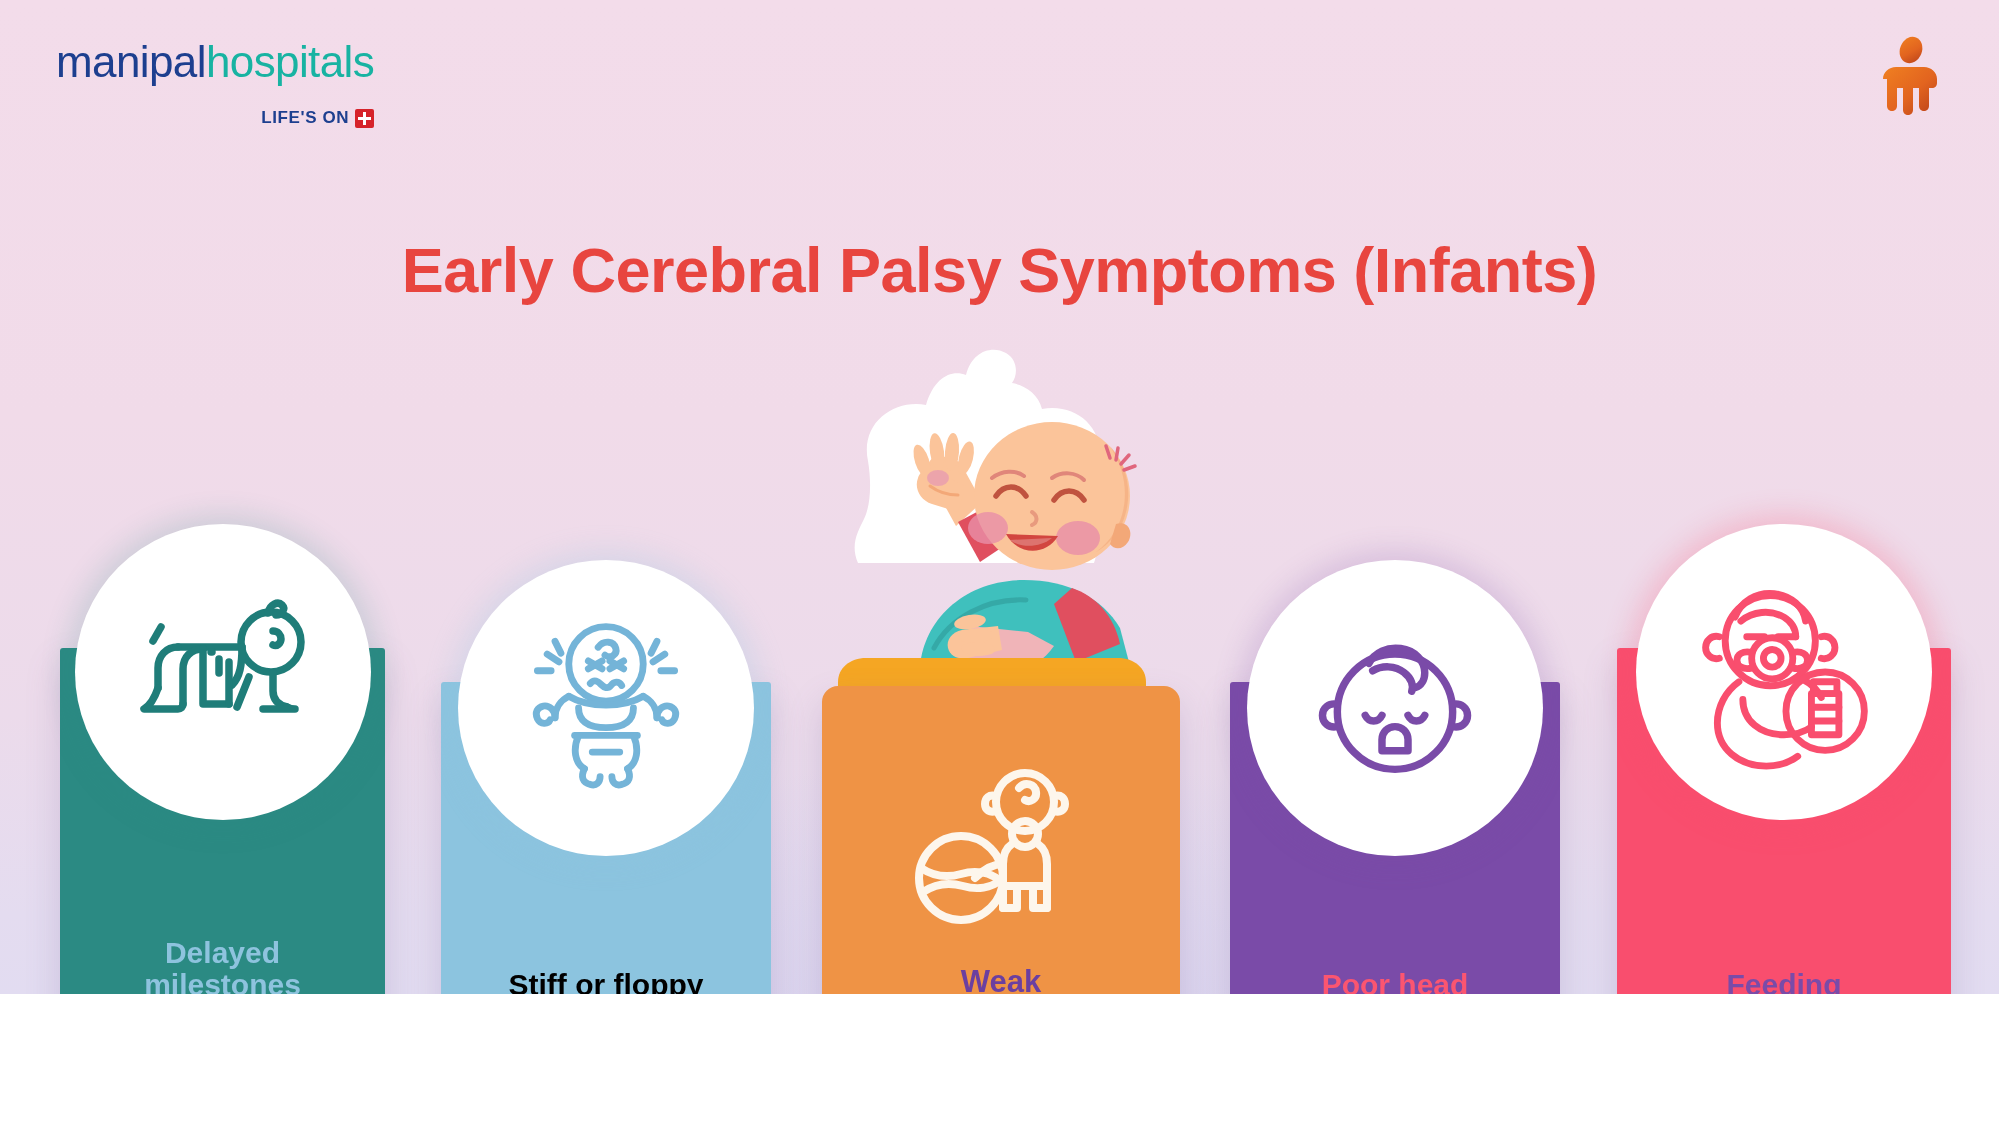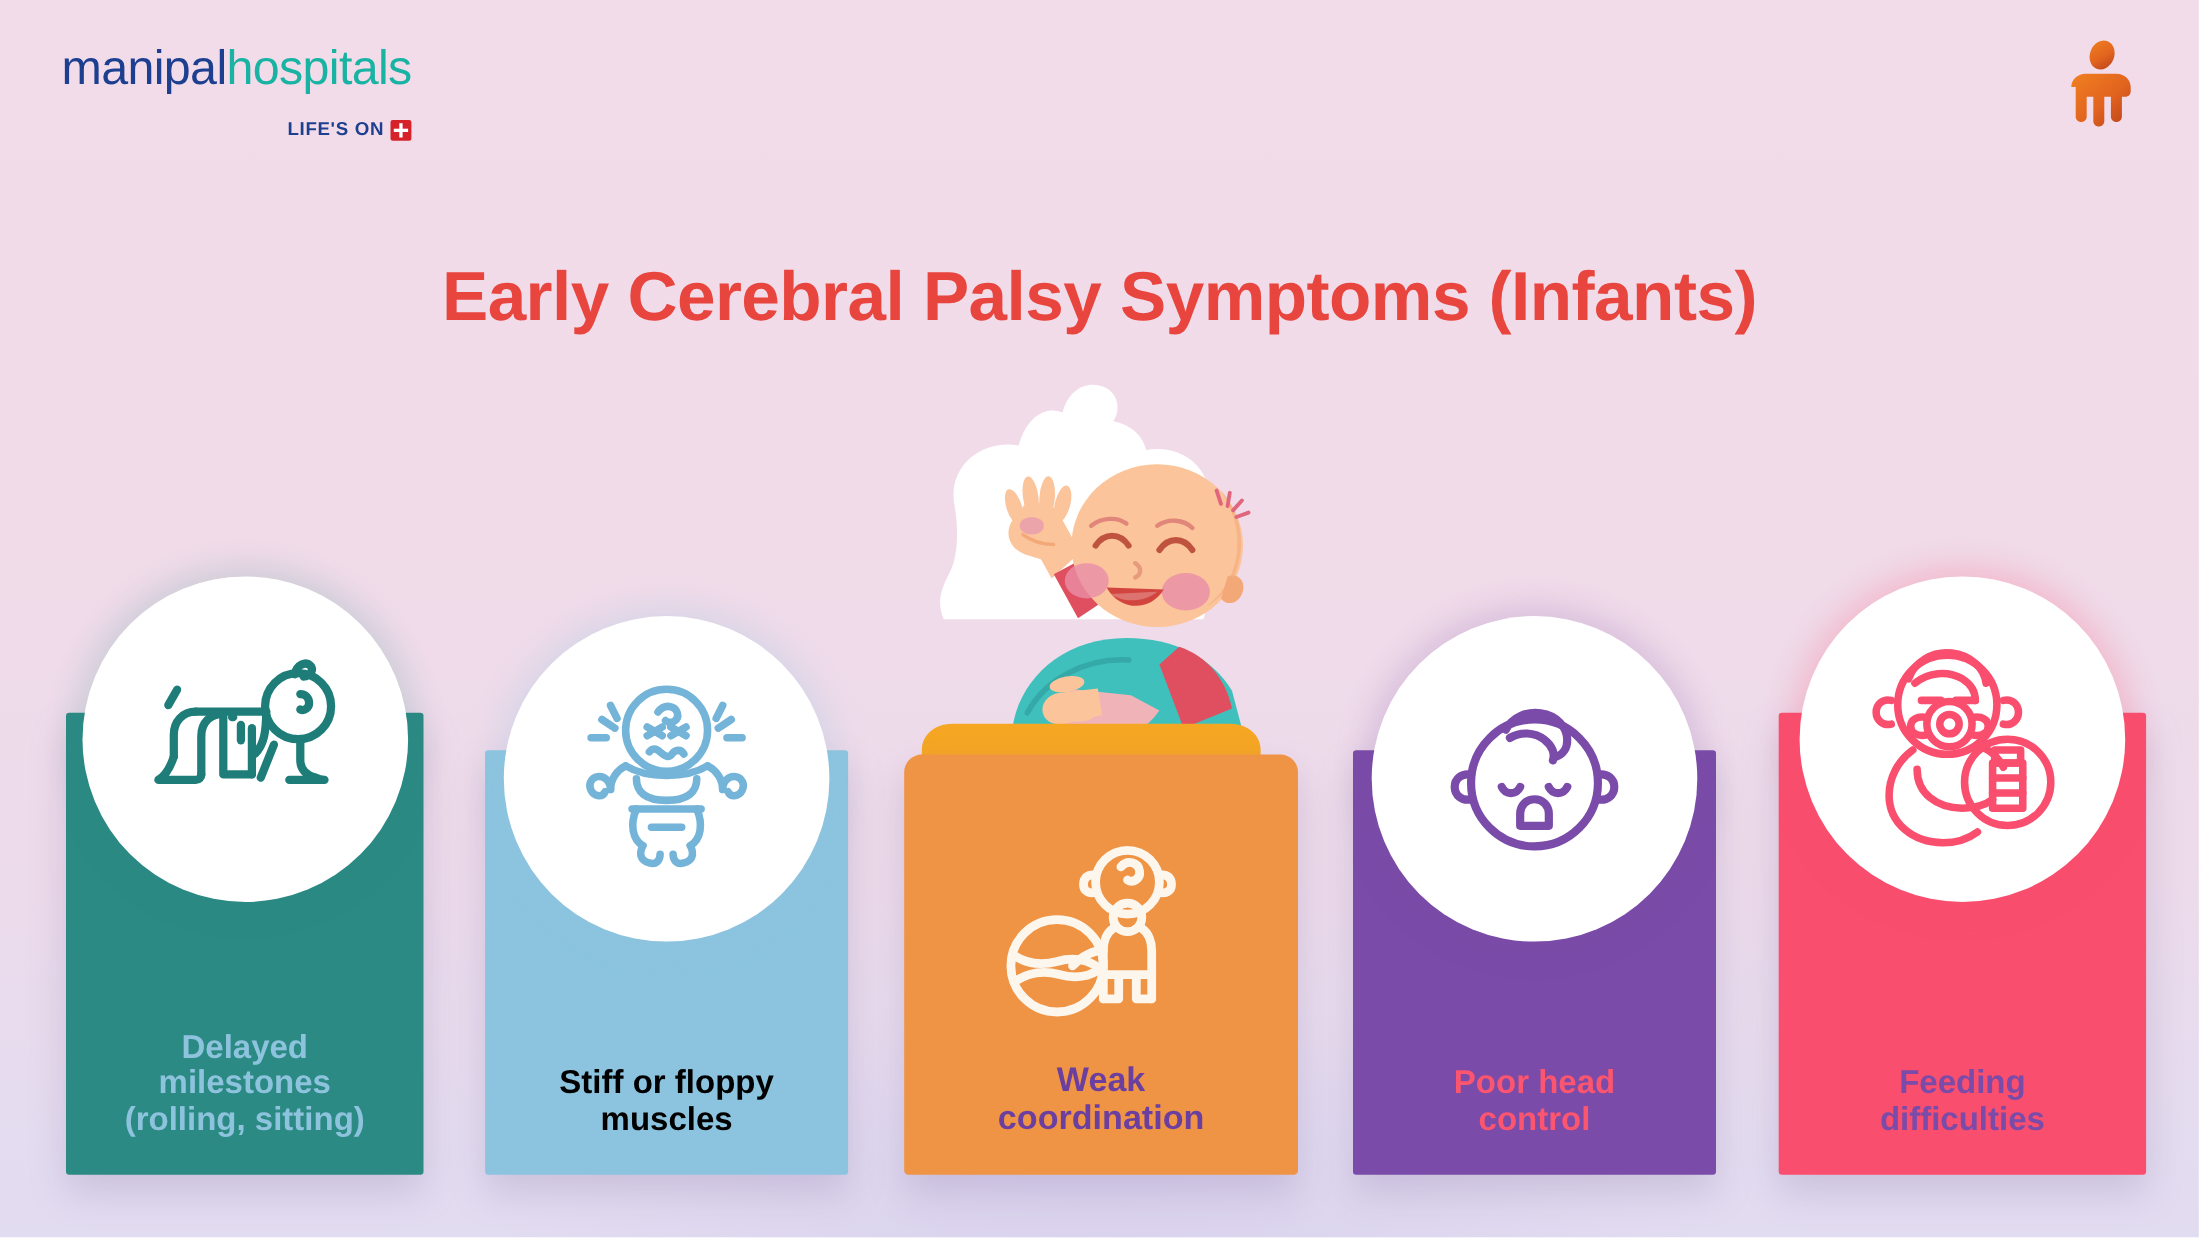--- a/index.html
+++ b/index.html
@@ -5,21 +5,21 @@
   * { margin:0; padding:0; box-sizing:border-box; }
 
   html, body {
     width:1999px; height:1125px;
     overflow:hidden;
     font-family:"Liberation Sans", sans-serif;
   }
 
   #stage {
     position:relative;
-    width:1999px; height:1125px;
+    width:1999px; height:994px;
     background:
       radial-gradient(ellipse 900px 520px at 50% 108%, rgba(214,206,236,0.85) 0%, rgba(226,214,236,0.0) 62%),
       linear-gradient(180deg,#f3dcea 0%, #f1dbe9 42%, #ecdbeb 72%, #e4dcf0 92%, #e2dcf1 100%);
     overflow:hidden;
     padding-left:39px;
   }
 
   
   #brand {
     position:absolute; left:56px; top:40px;

